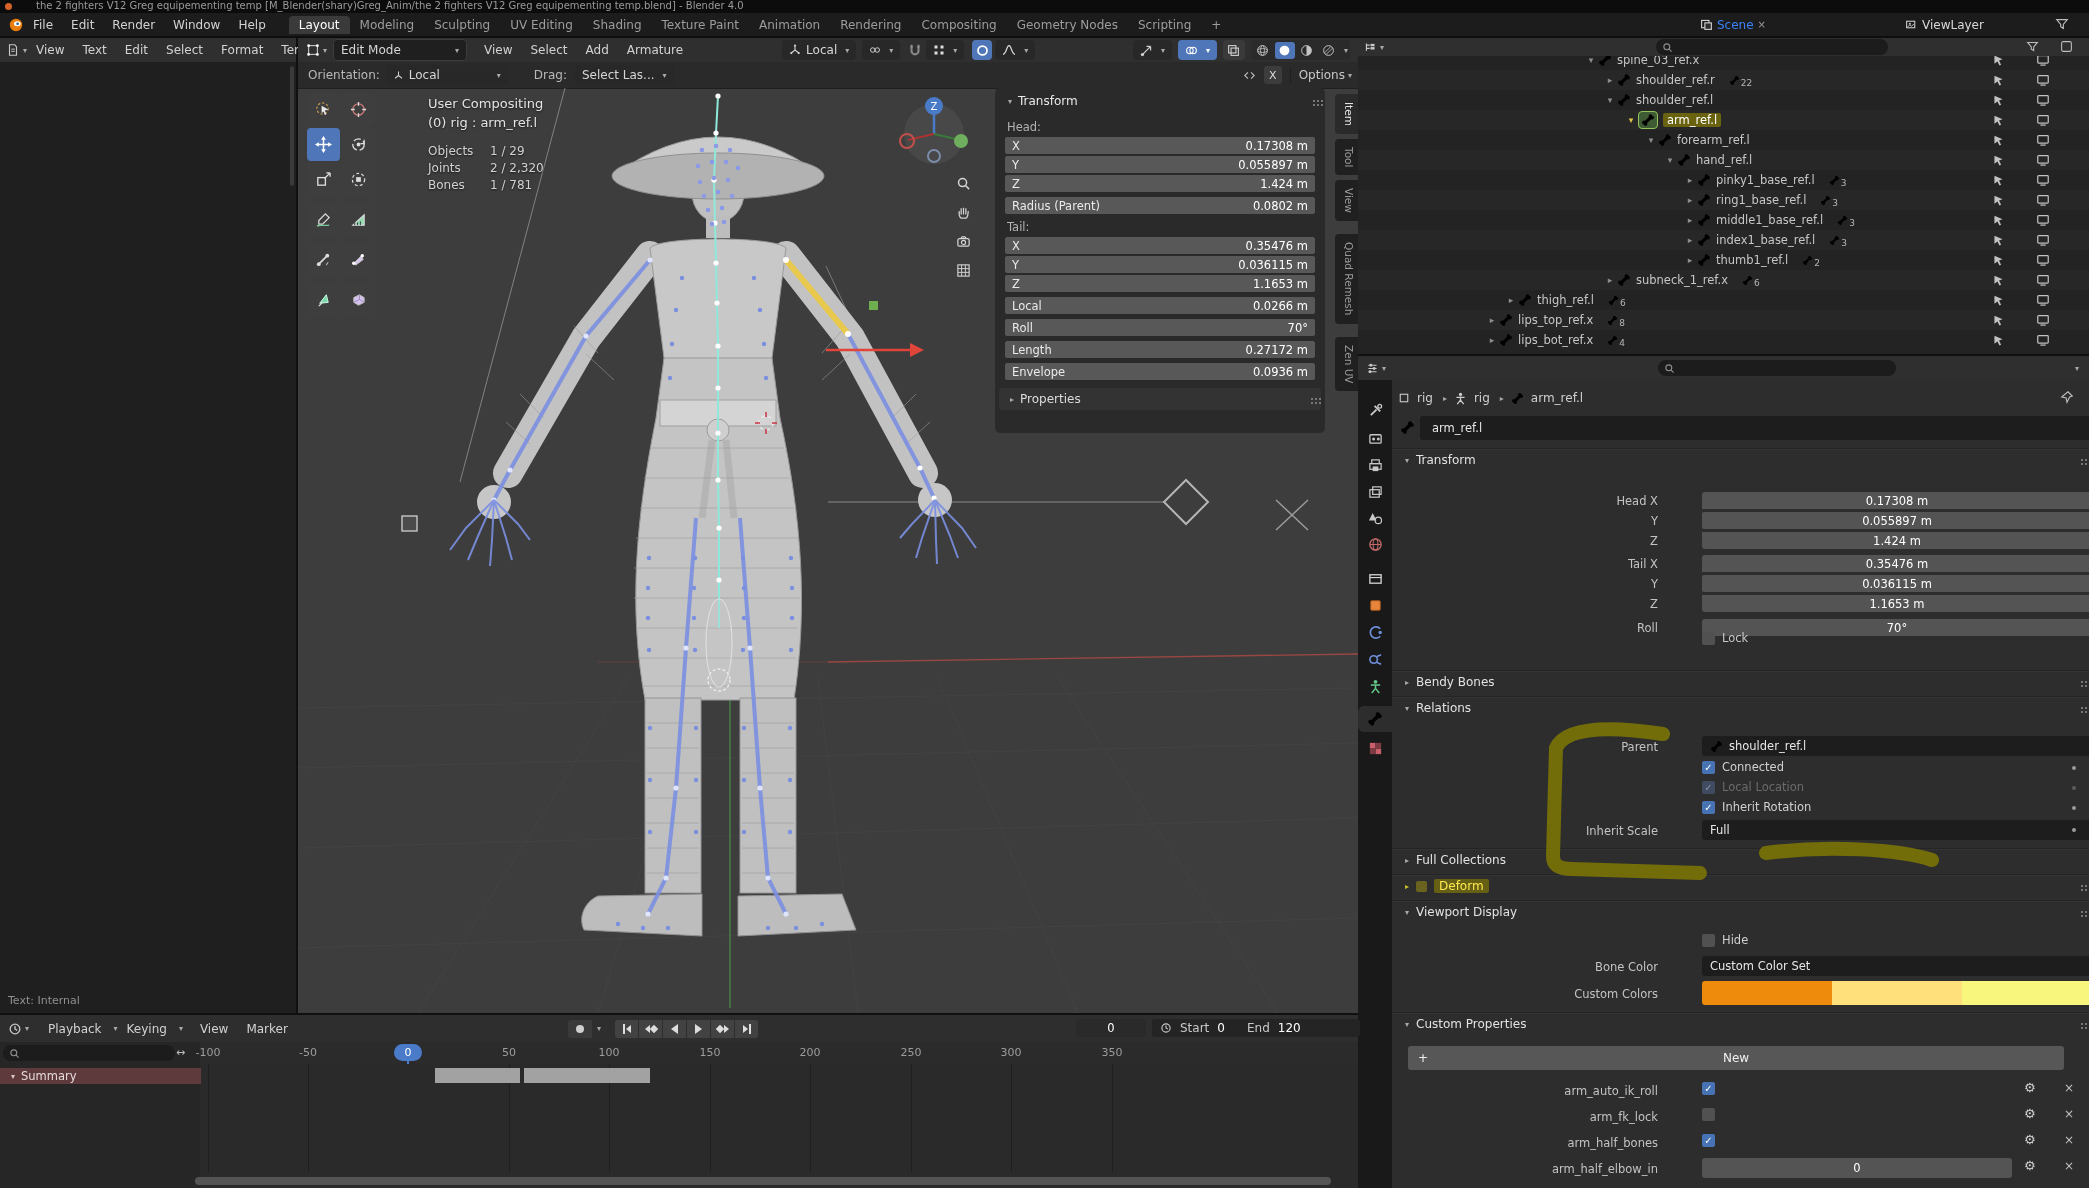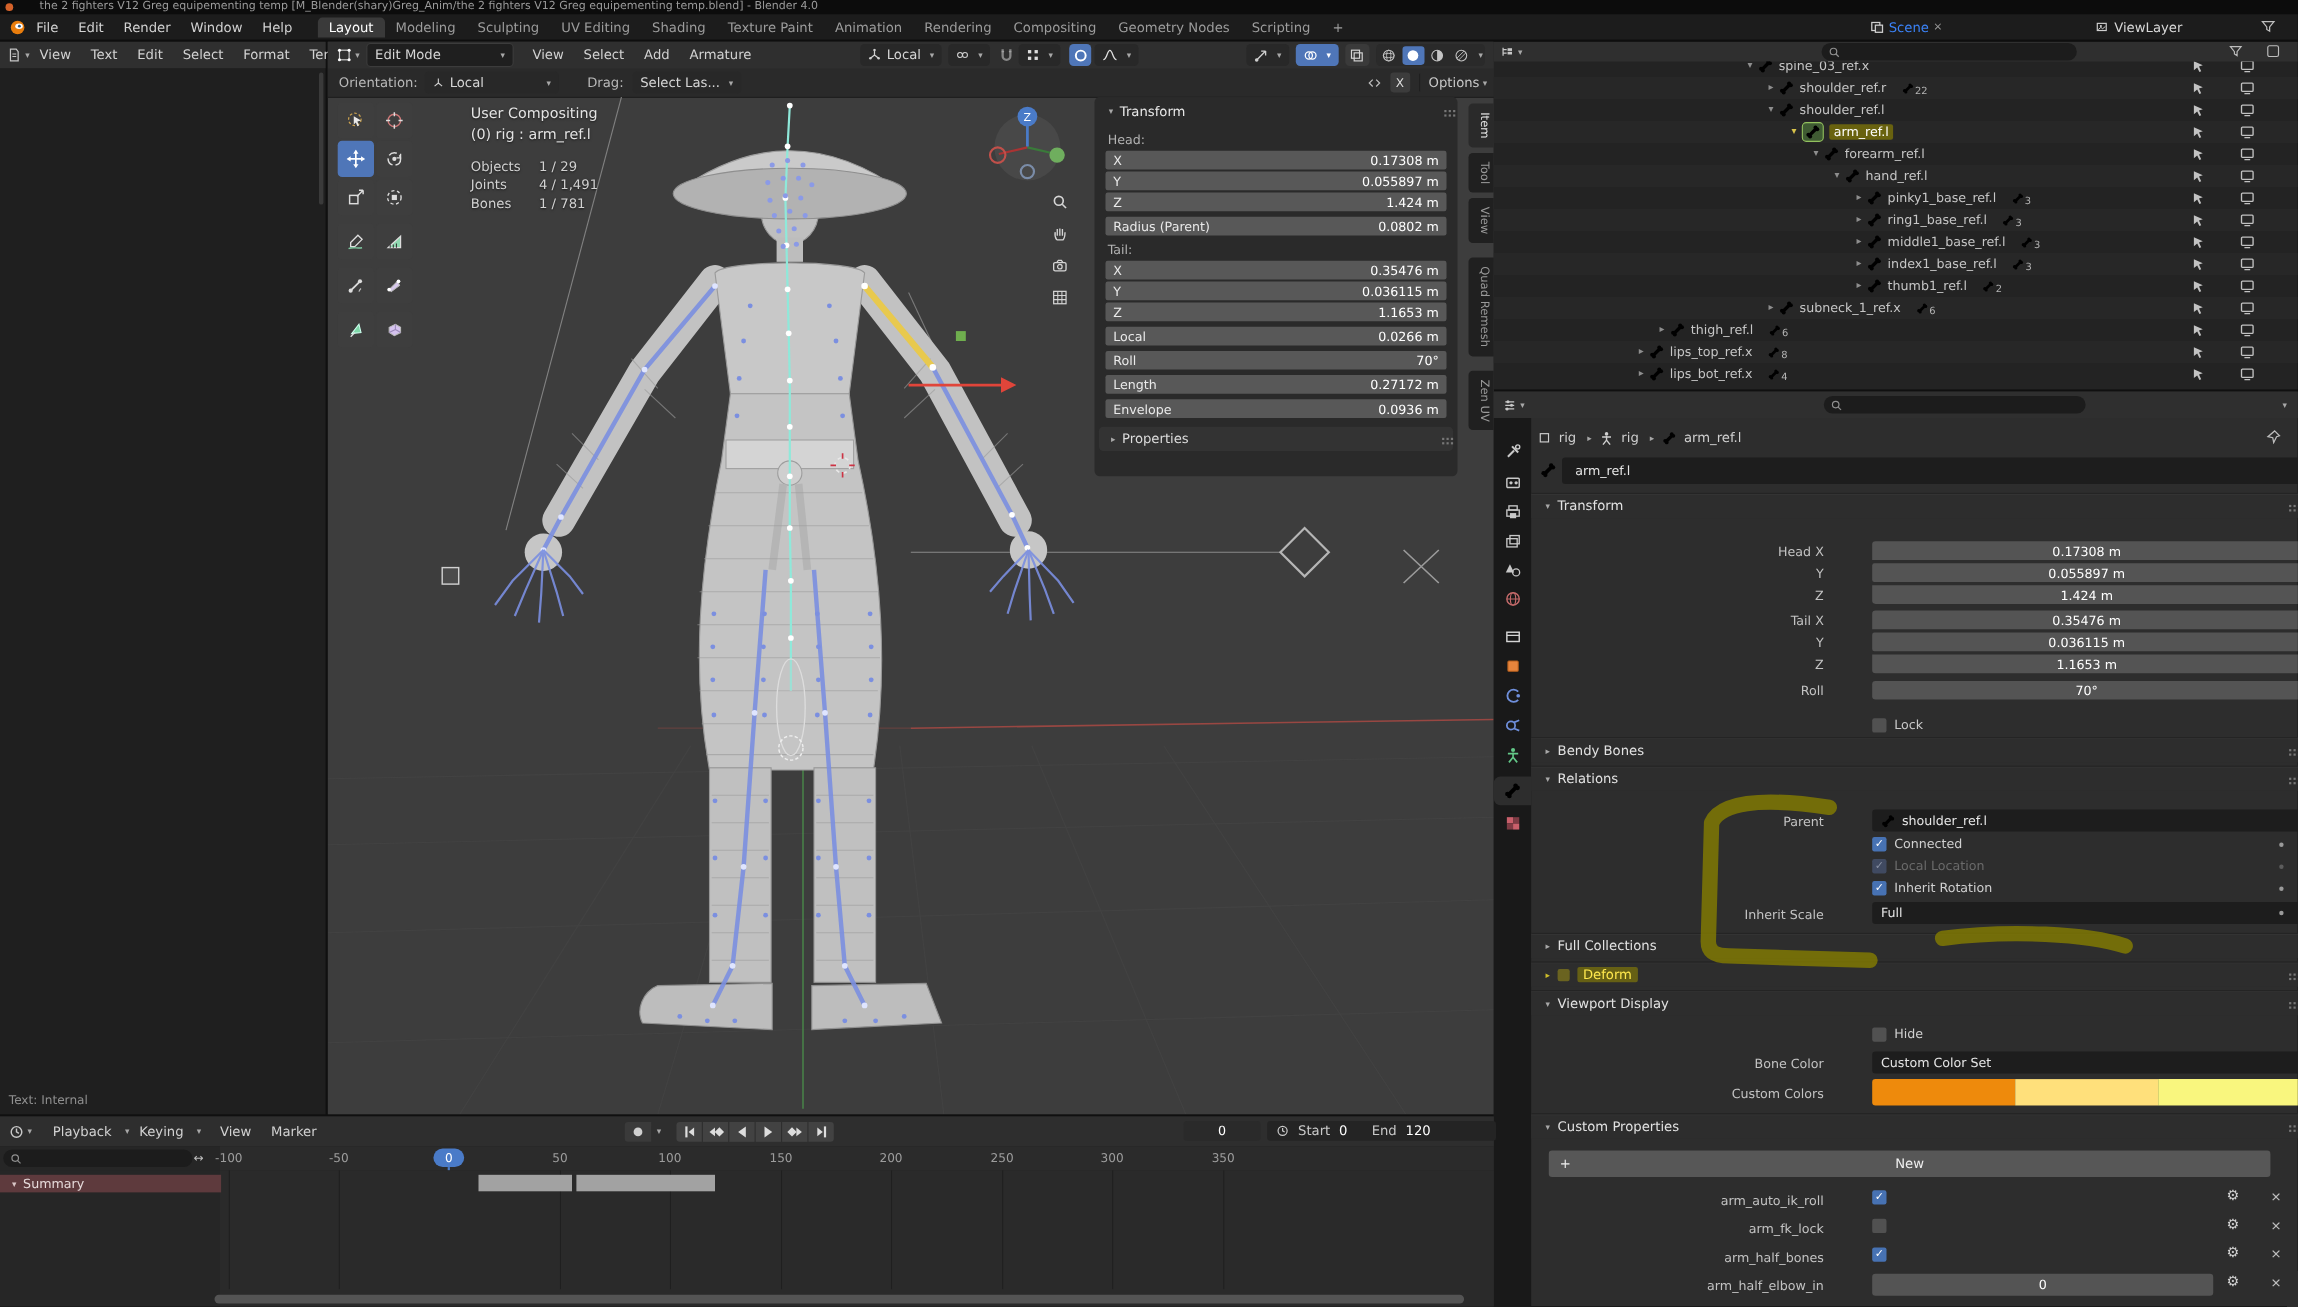--- a/index.html
+++ b/index.html
@@ -641,21 +641,21 @@
           </div>
       </div>
 
       <div class="abs" style="left:130px;top:8px">
         <div class="ovl-txt">User Compositing</div>
         <div class="ovl-txt" style="margin-top:4px">(0) rig : arm_ref.l</div>
         <div style="margin-top:14px;display:grid;grid-template-columns:62px auto;row-gap:3px">
           <span class="stat">Objects</span>
             <span class="stat">1 / 29</span>
           <span class="stat">Joints</span>
-            <span class="stat">4 / 1,491</span>
+            <span class="stat">2 / 2,320</span>
           <span class="stat">Bones</span>
             <span class="stat">1 / 781</span>
         </div>
       </div>
 
       <div class="abs" style="left:600px;top:6px;width:72px;height:72px">
         <svg width="72" height="72" viewBox="0 0 72 72">
           <circle cx="36" cy="40" r="30" fill="rgba(255,255,255,0.06)"></circle>
           <line x1="36" y1="40" x2="36" y2="14" stroke="#4a7bc8" stroke-width="2.5"></line>
           <line x1="36" y1="40" x2="10" y2="46" stroke="#a33" stroke-width="2"></line>
@@ -1319,21 +1319,21 @@
         <span>0.036115 m</span>
       </div>
     <span class="plabel" style="top:241px">Z</span>
     <div class="fld abs" style="left:344px;top:239px;width:390px;height:17px;border-radius:0 0 3px 3px">
         <span>1.1653 m</span>
       </div>
     <span class="plabel" style="top:265px">Roll</span>
     <div class="fld abs" style="left:344px;top:263px;width:390px;height:17px;border-radius:3px">
         <span>70°</span>
       </div>
-    <div class="abs flex" style="left:344px;top:296px;gap:7px">
+    <div class="abs flex" style="left:344px;top:275px;gap:7px">
       <span class="chk"></span>
       <span style="font-size:11.5px;color:#c8c8c8">Lock</span>
     </div>
 
     <div class="sec-hdr" style="top:314px">
       <span class="chev">▸</span>
         <span>Bendy Bones</span>
       <span class="dots" style="position:absolute;right:16px"></span>
     </div>
 

